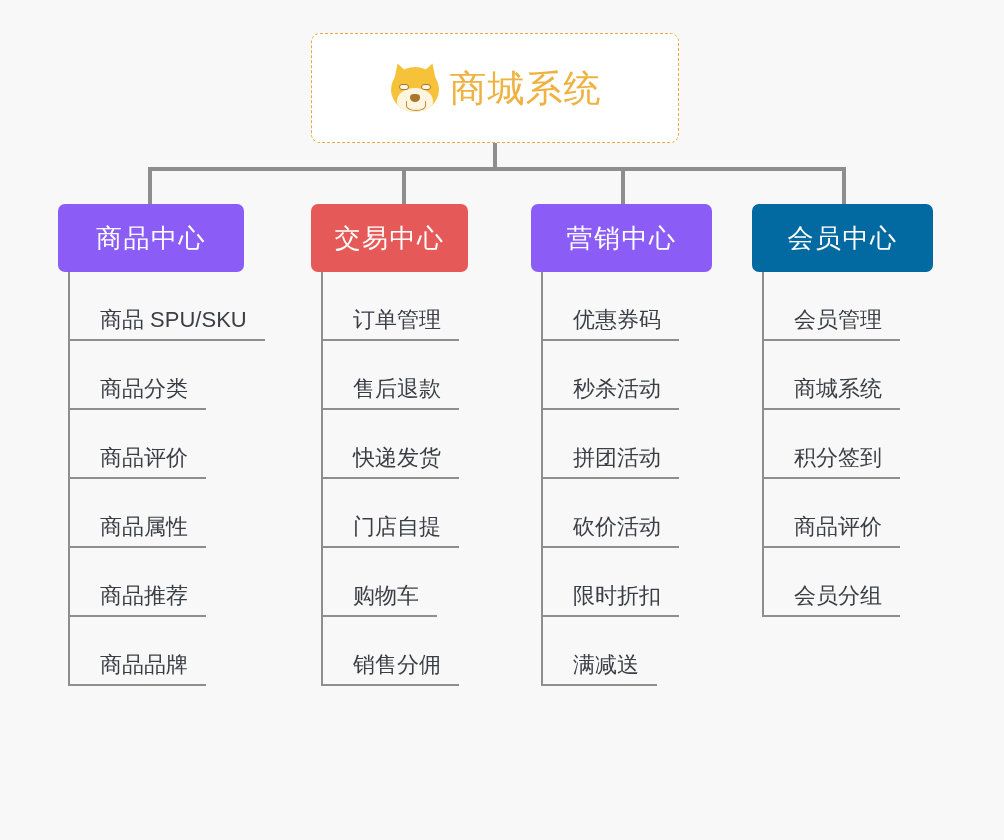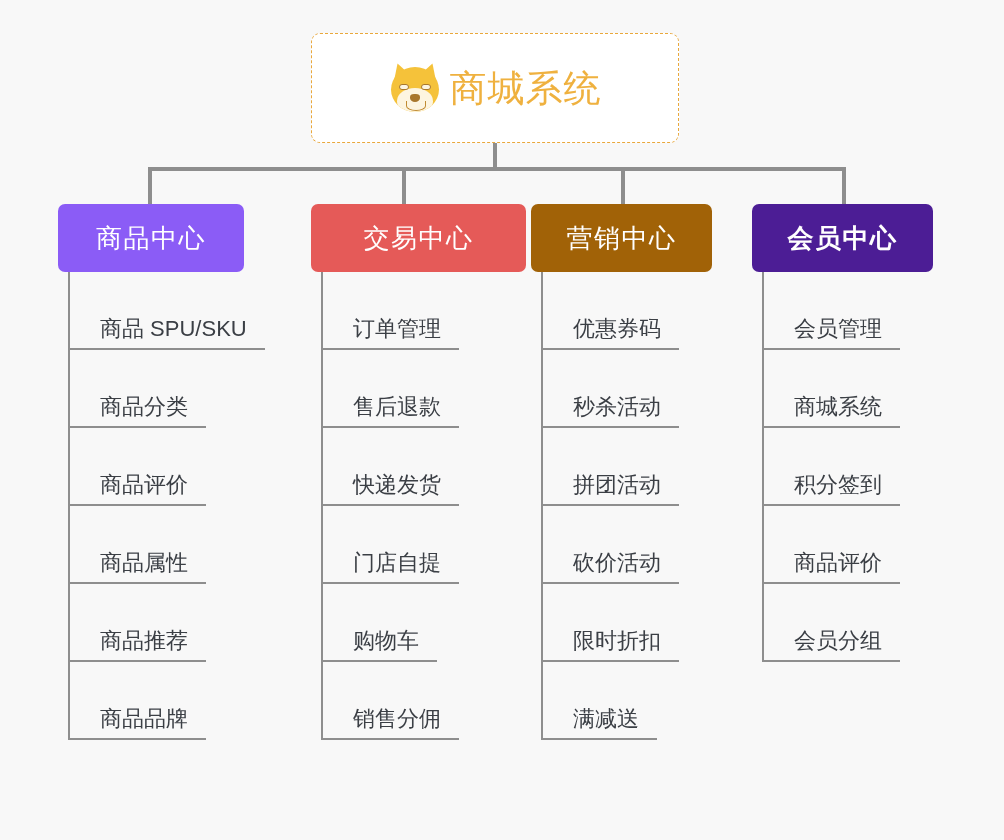--- a/index.html
+++ b/index.html
@@ -144,21 +144,21 @@
     letter-spacing: 1.5px;
     box-sizing: border-box;
   }
   .branch-body {
     position: relative;
     margin-left: 10px;
     padding-top: 0;
     border-left: 2.5px solid #8e8e8e;
   }
   .leaf {
-    height: 78px;
+    height: 69px;
     display: flex;
     align-items: flex-end;
     box-sizing: border-box;
   }
   .leaf-label {
     display: inline-block;
     font-size: 22px;
     color: #3b3f45;
     white-space: nowrap;
     padding: 0 18px 7px 30px;
@@ -215,21 +215,21 @@
       <div class="leaf">
           <span class="leaf-label">商品推荐</span>
         </div>
       <div class="leaf">
           <span class="leaf-label">商品品牌</span>
         </div>
     </div>
   </div>
 
   <div class="branch" style="left:311px; width:181px;">
-    <div class="branch-header" style="background:#e55a58; width:215px;">
+    <div class="branch-header" style="background:#e55a58; width:157px;">
       <span>交易中心</span>
     </div>
     <div class="branch-body">
       <div class="leaf">
           <span class="leaf-label">订单管理</span>
         </div>
       <div class="leaf">
           <span class="leaf-label">售后退款</span>
         </div>
       <div class="leaf">
@@ -241,21 +241,21 @@
       <div class="leaf">
           <span class="leaf-label">购物车</span>
         </div>
       <div class="leaf">
           <span class="leaf-label">销售分佣</span>
         </div>
     </div>
   </div>
 
   <div class="branch" style="left:531px; width:181px;">
-    <div class="branch-header" style="background:#a16207; width:181px;font-family:Liberation Serif, serif;">
+    <div class="branch-header" style="background:#8b5cf6; width:181px;font-family:Liberation Serif, serif;">
       <span>营销中心</span>
     </div>
     <div class="branch-body">
       <div class="leaf">
           <span class="leaf-label">优惠券码</span>
         </div>
       <div class="leaf">
           <span class="leaf-label">秒杀活动</span>
         </div>
       <div class="leaf">
@@ -267,21 +267,21 @@
       <div class="leaf">
           <span class="leaf-label">限时折扣</span>
         </div>
       <div class="leaf">
           <span class="leaf-label">满减送</span>
         </div>
     </div>
   </div>
 
   <div class="branch" style="left:752px; width:181px;">
-    <div class="branch-header" style="background:#4c1d95; width:181px;font-weight:bold;">
+    <div class="branch-header" style="background:#0369a1; width:181px;">
       <span>会员中心</span>
     </div>
     <div class="branch-body">
       <div class="leaf">
           <span class="leaf-label">会员管理</span>
         </div>
       <div class="leaf">
           <span class="leaf-label">商城系统</span>
         </div>
       <div class="leaf">

